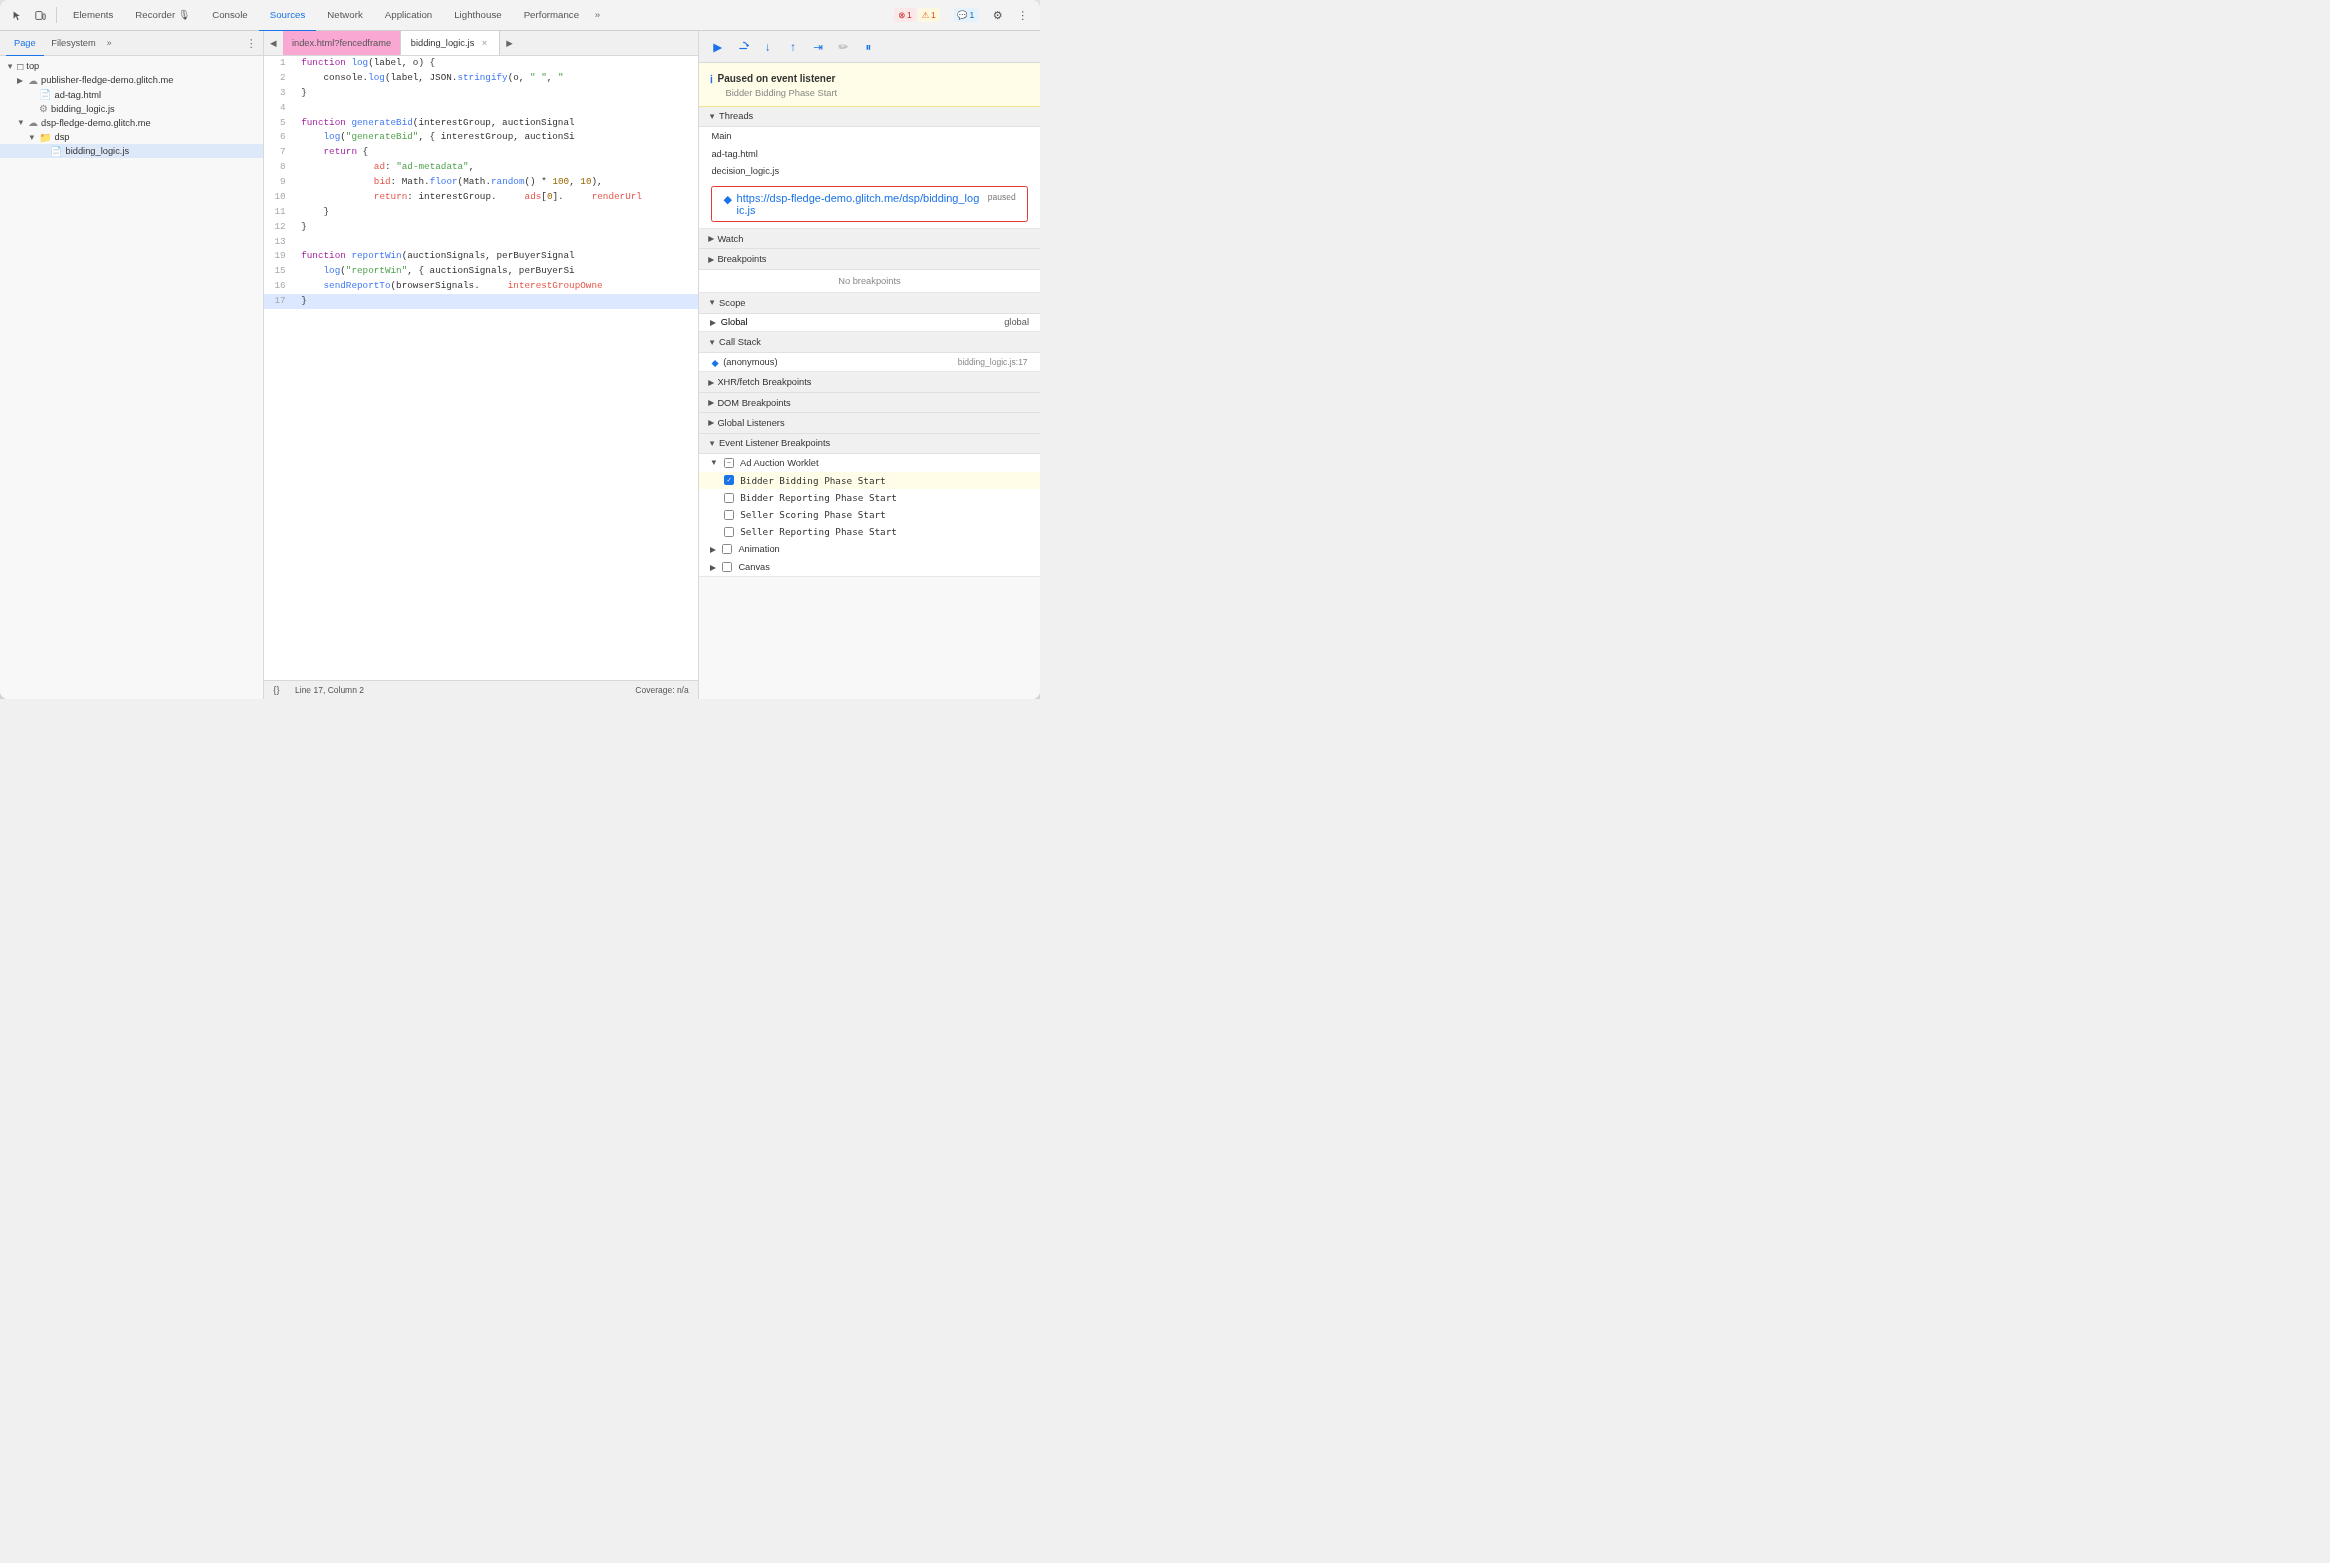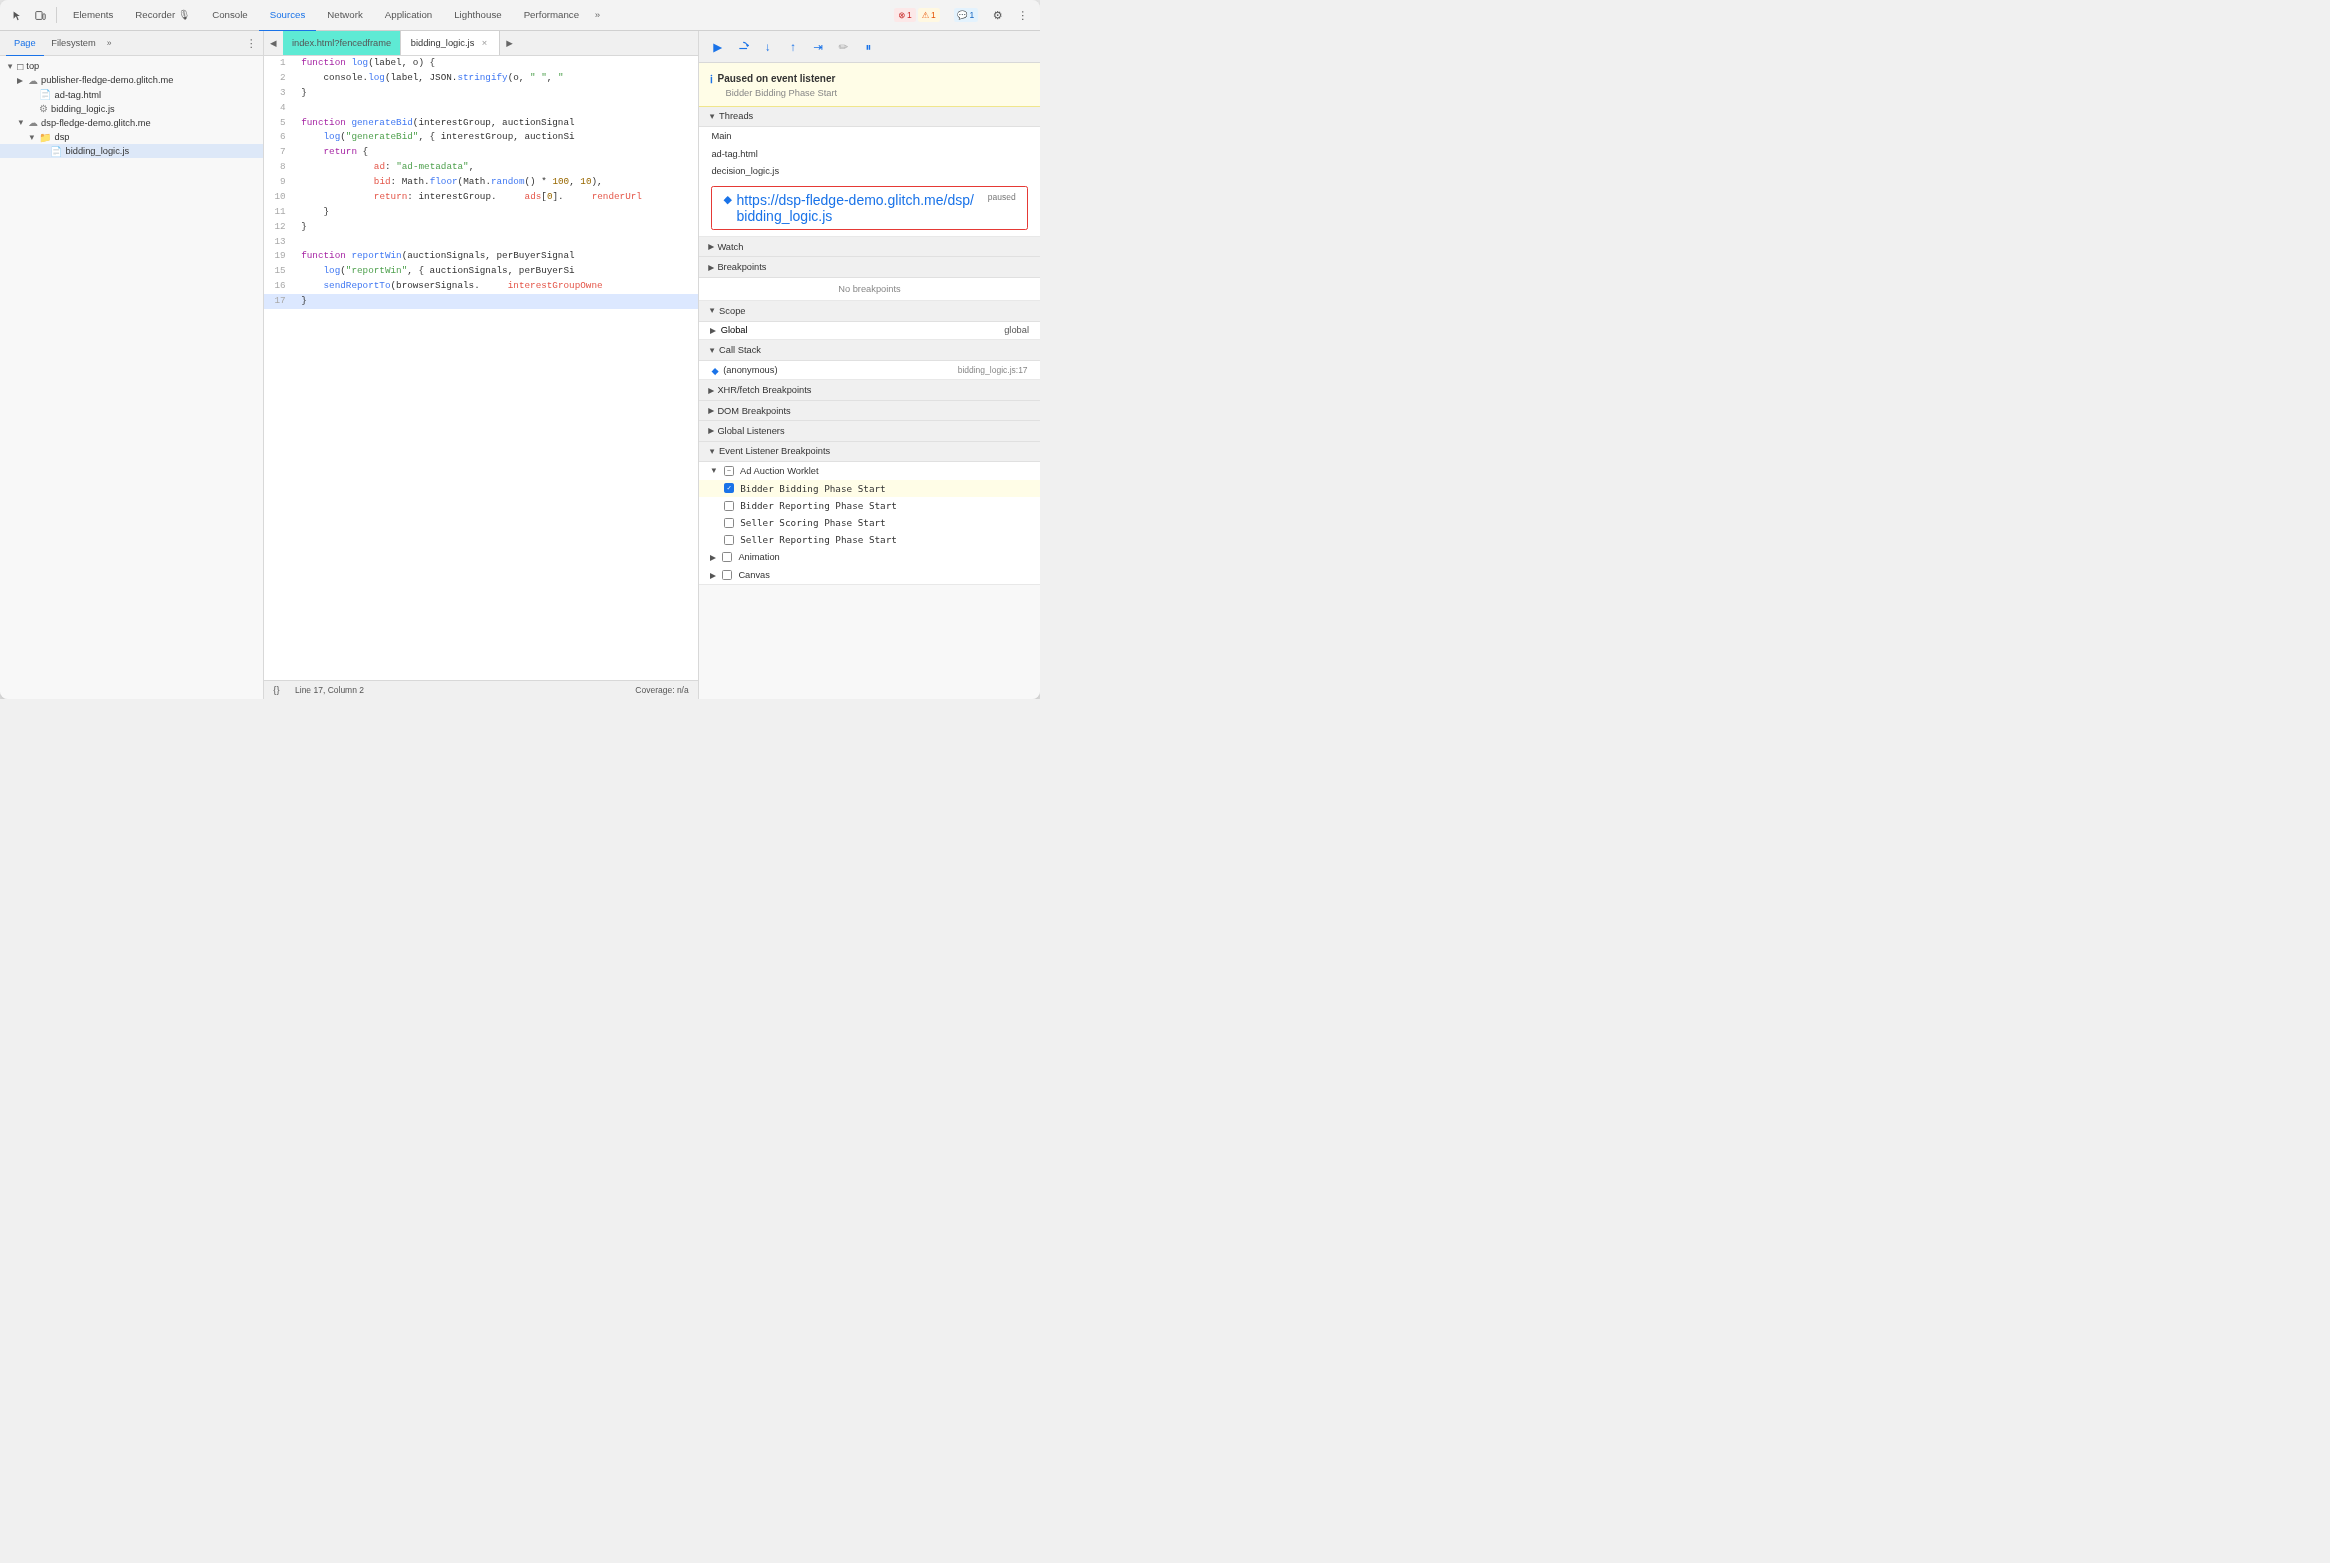--- a/index.html
+++ b/index.html
@@ -294,21 +294,21 @@
     }
 
     .editor-tab {
       padding: 0 9.3px;
       height: 25px;
       display: flex;
       align-items: center;
       font-size: 9.3px;
       cursor: pointer;
       color: #555;
-      background: #5eead4;
+      background: #f9a8d4;
       border-right: 0.8px solid #d0d0d0;
       gap: 4.7px;
       white-space: nowrap;
     }
 
     .editor-tab.active {
       background: #fff;
       color: #333;
       border-bottom: 1.6px solid transparent;
     }
@@ -505,21 +505,21 @@
     }
 
     .thread-active-dot {
       color: #1a73e8;
       margin-right: 4.7px;
       margin-top: 0.8px;
       font-size: 11px;
     }
 
     .thread-active-url {
-      font-size: 14px;
+      font-size: 11px;
       color: #1a73e8;
       word-break: break-all;
     }
 
     .thread-active-status {
       font-size: 8.5px;
       color: #777;
       text-align: center;
       margin-left: auto;
       padding-left: 6.2px;

